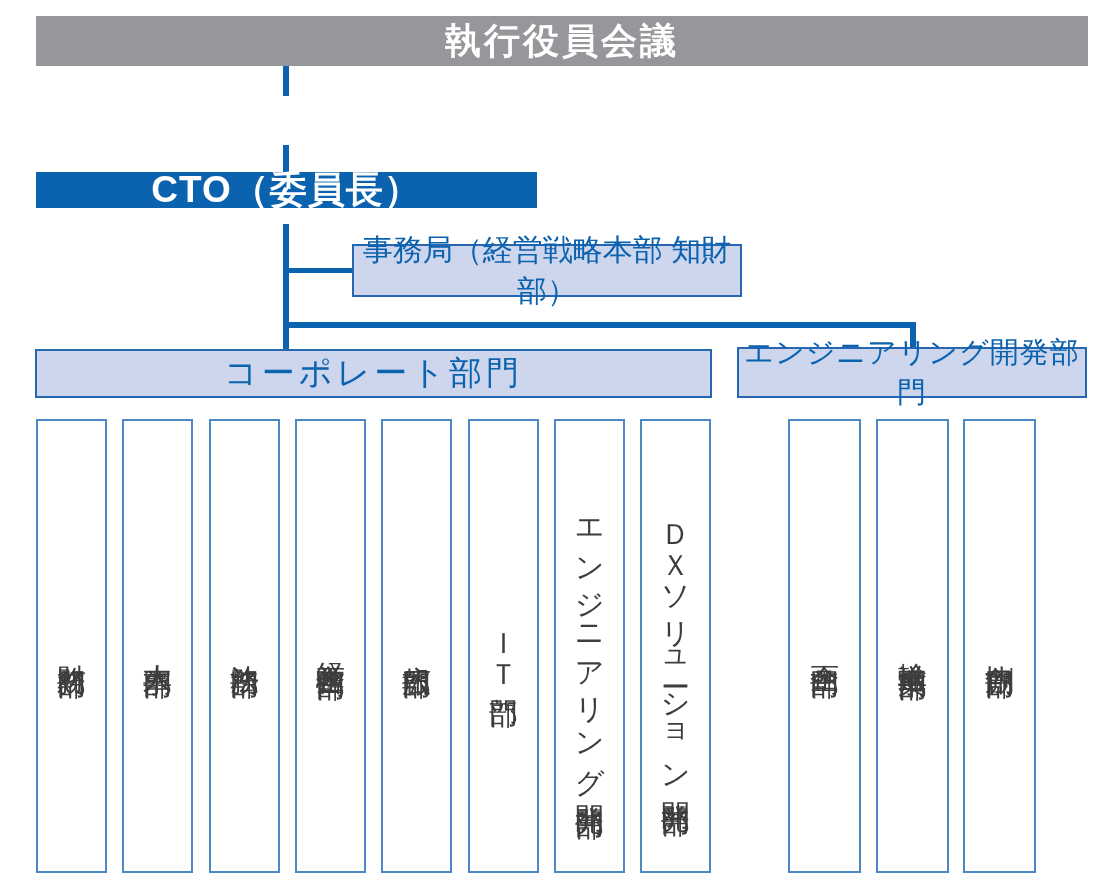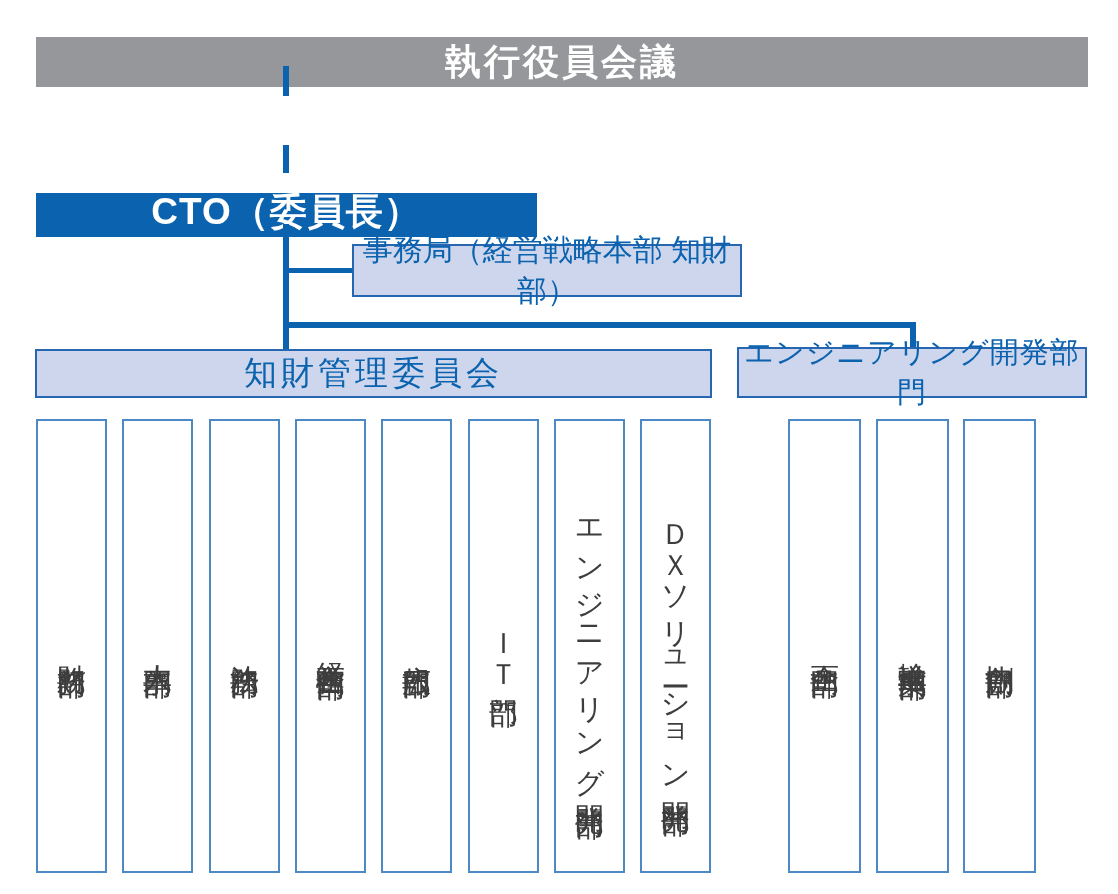--- a/index.html
+++ b/index.html
@@ -15,29 +15,28 @@
   body{
     font-family:"Liberation Sans","DejaVu Sans",sans-serif;
     width:1118px;height:894px;overflow:hidden;
   }
   .page{
     position:relative;width:1118px;height:894px;background:#ffffff;
   }
   .bar{
     position:absolute;display:flex;align-items:center;justify-content:center;
     text-align:center;
-    margin-top:21px;
   }
   .bar.gray{
     left:36px;width:1052px;height:50px;background:var(--bar-gray);
     color:#ffffff;font-size:36px;font-weight:700;letter-spacing:3px;
   }
   .bar.cto{
-    left:36px;top:172px;width:501px;height:44px;background:var(--primary-blue);
-    color:#ffffff;font-size:37px;font-weight:700;letter-spacing:1px;align-items:flex-end;
+    left:36px;top:172px;width:501px;height:36px;background:var(--primary-blue);
+    color:#ffffff;font-size:37px;font-weight:700;letter-spacing:1px;
   }
   .connector{
     position:absolute;background:var(--primary-blue);
   }
   .infobox{
     position:absolute;display:flex;align-items:center;justify-content:center;
     background:var(--light-blue-fill);border:2px solid var(--box-border-blue);
     color:var(--primary-blue);font-weight:400;text-align:center;
   }
   .infobox.secretariat{
@@ -84,21 +83,21 @@
   <div class="connector" style="left:286px;top:268px;width:67px;height:5px"></div>
 
   <div class="infobox secretariat">
     <span>事務局（経営戦略本部 知財部）</span>
   </div>
 
   <div class="connector" style="left:283px;top:322px;width:633px;height:6px"></div>
   <div class="connector" style="left:910px;top:322px;width:6px;height:26px"></div>
 
   <div class="infobox corporate">
-    <span>知財管理委員会</span>
+    <span>コーポレート部門</span>
   </div>
 
   <div class="infobox japan">
     <span>エンジニアリング開発部門</span>
   </div>
 
   <div class="dept" style="left:36px">
     <span>財務部門</span>
   </div>
   <div class="dept" style="left:122px">

